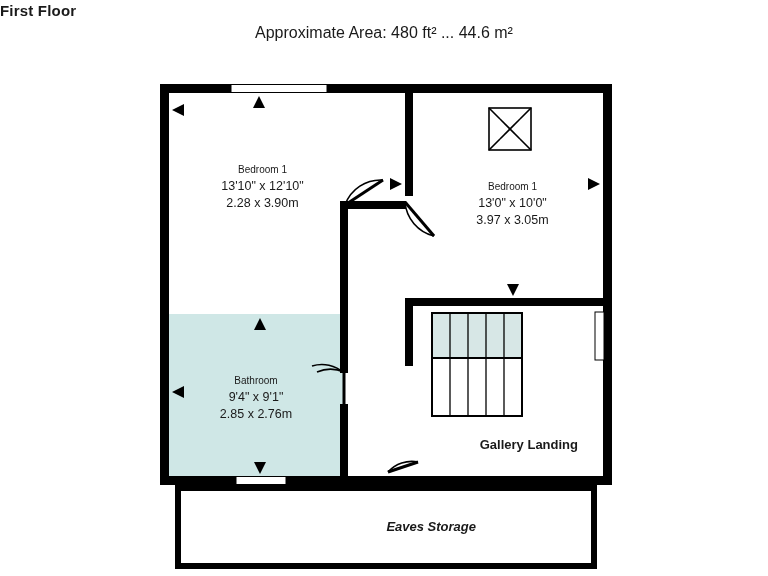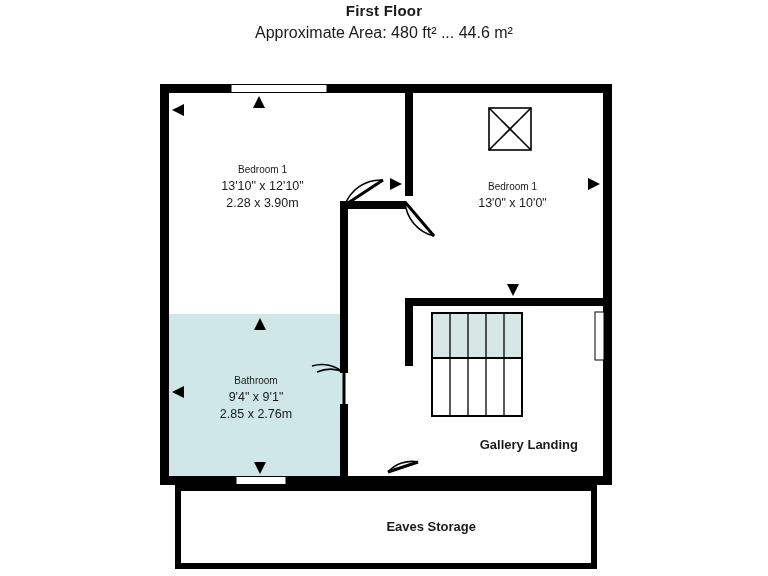--- a/index.html
+++ b/index.html
@@ -18,21 +18,21 @@
   #plan {
     position: absolute;
     left: 0; top: 0;
     width: 768px;
     height: 576px;
   }
   .title {
     position: absolute;
     left: 0;
     width: 768px;
-    text-align: center;
+    text-align: left;
     font-weight: bold;
     font-size: 15px;
     top: 2px;
     letter-spacing: 0.2px;
   }
   .subtitle {
     position: absolute;
     left: 0;
     width: 768px;
     text-align: center;
@@ -174,25 +174,26 @@
 
   <div class="room" style="left:185px; top:163px; width:155px;">
     <span class="rname">Bedroom 1</span>
     <span class="rdim">13'10" x 12'10"</span>
     <span class="rdim">2.28 x 3.90m</span>
   </div>
 
   <div class="room" style="left:435px; top:180px; width:155px;">
     <span class="rname">Bedroom 1</span>
     <span class="rdim">13'0" x 10'0"</span>
+    <span class="rdim">3.97 x 3.05m</span>
   </div>
 
   <div class="room" style="left:180px; top:374px; width:152px;">
     <span class="rname">Bathroom</span>
     <span class="rdim">9'4" x 9'1"</span>
     <span class="rdim">2.85 x 2.76m</span>
   </div>
 
   <div class="lbl-only" style="left:408px; top:437px; width:170px;">Gallery Landing</div>
 
-  <div class="lbl-only" style="left:296px; top:519px; width:180px;">Eaves Storage</div>
+  <div class="lbl-only" style="left:296px; top:519px; width:180px;font-style:italic;">Eaves Storage</div>
 
 </div>
 
 </body></html>

